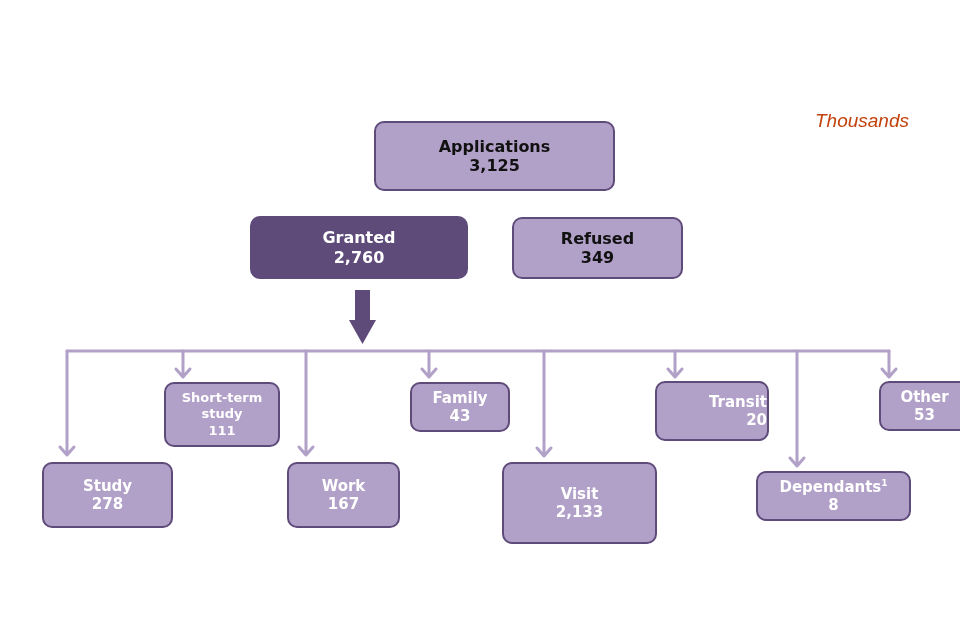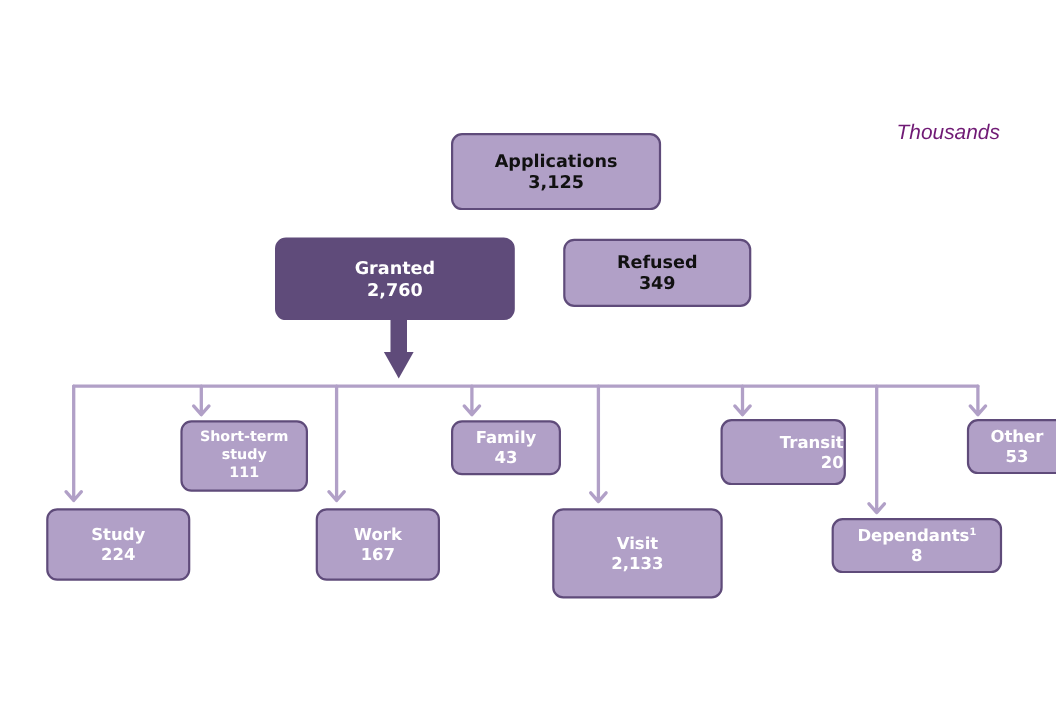--- a/index.html
+++ b/index.html
@@ -7,21 +7,21 @@
   .node {
     position: absolute; box-sizing: border-box;
     background: #b1a0c7; border: 2px solid #5f4b7a; border-radius: 10px;
     display: flex; flex-direction: column; align-items: center; justify-content: center;
     text-align: center; font-weight: bold; line-height: 1.2;
   }
   .node.dark-text { color: #111111; font-size: 16px; }
   .node.light-text { color: #ffffff; font-size: 15px; margin-left: 36px; }
   .node.granted { background: #5f4b7a; border-color: #5f4b7a; color: #ffffff; font-size: 16px; }
   .node.small { font-size: 13px; line-height: 1.25; }
-  .unit-label { position: absolute; left: 815px; top: 110px; font-family: "Liberation Sans", sans-serif; font-style: italic; font-size: 19px; color: #701a75; }
+  .unit-label { position: absolute; left: 815px; top: 110px; font-family: "Liberation Sans", sans-serif; font-style: italic; font-size: 19px; color: #c2410c; }
   svg.connectors { position: absolute; left: 0; top: 0; }
   sup { font-size: 9px; }
 </style>
 </head>
 <body>
 
 <svg class="connectors" width="960" height="640">
   <g stroke="#b1a0c7" stroke-width="3" fill="none" stroke-linecap="round" stroke-linejoin="round">
     <line x1="67" y1="351" x2="889" y2="351"></line>
     <path d="M67 351 V455 M60 447 L67 455 L74 447"></path>
@@ -34,38 +34,38 @@
     <path d="M889 351 V377 M882 369 L889 377 L896 369"></path>
   </g>
   <g fill="#5f4b7a">
     <rect x="355" y="290" width="15" height="30"></rect>
     <polygon points="349,320 376,320 362.5,344"></polygon>
   </g>
 </svg>
 
 <div class="unit-label">Thousands</div>
 
-<div class="node dark-text" style="left:374px;top:121px;width:191px;height:70px;margin-left:36px;">
+<div class="node dark-text" style="left:374px;top:121px;width:241px;height:70px;">
   <span>Applications</span>
   <span>3,125</span>
 </div>
 
-<div class="node granted" style="left:250px;top:216px;width:218px;height:75px;">
+<div class="node granted" style="left:250px;top:216px;width:218px;height:63px;">
   <span>Granted</span>
   <span>2,760</span>
 </div>
 
 <div class="node dark-text" style="left:512px;top:217px;width:171px;height:62px;">
   <span>Refused</span>
   <span>349</span>
 </div>
 
 <div class="node light-text" style="left:6px;top:462px;width:131px;height:66px;">
   <span>Study</span>
-  <span>224</span>
+  <span>278</span>
 </div>
 
 <div class="node light-text small" style="left:128px;top:382px;width:116px;height:65px;">
   <span>Short-term</span>
   <span>study</span>
   <span>111</span>
 </div>
 
 <div class="node light-text" style="left:251px;top:462px;width:113px;height:66px;">
   <span>Work</span>

